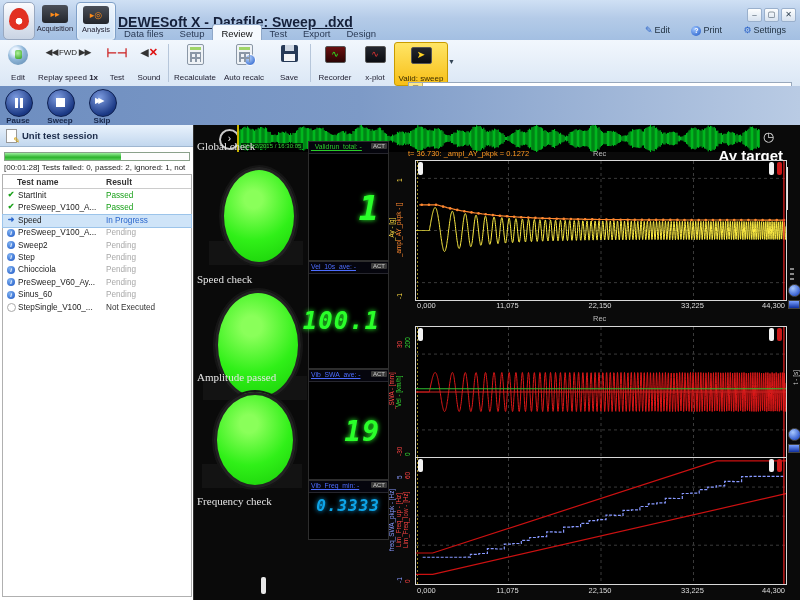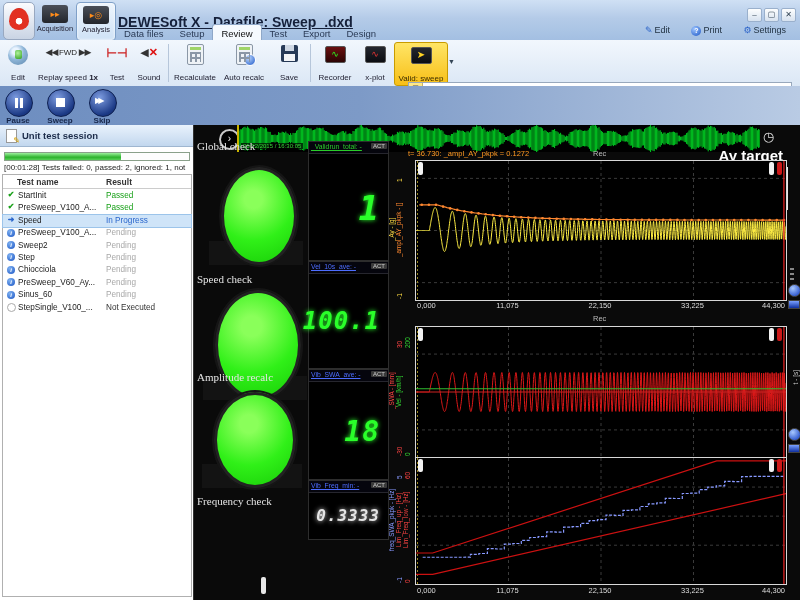--- a/index.html
+++ b/index.html
@@ -331,21 +331,21 @@
   <div class="abs blueorb2" style="left:788px;top:428px"></div>
   <div class="abs bluerect" style="left:788px;top:444px"></div>
   <div class="abs" id="bottom-mark"></div>
 
 <div class="abs checklabel" style="left: 197px; top: 140px;">Global check</div>
     <div class="abs orbshadow" style="left: 209px; top: 241px; width: 94px; height: 24px;"></div>
     <div class="abs orbgreen" style="left: 221px; top: 167px; width: 70px; height: 92px;"></div>
     <div class="abs checklabel" style="left: 197px; top: 273px;">Speed check</div>
     <div class="abs orbshadow" style="left: 203px; top: 376px; width: 104px; height: 24px;"></div>
     <div class="abs orbgreen" style="left: 215px; top: 290px; width: 80px; height: 104px;"></div>
-    <div class="abs checklabel" style="left: 197px; top: 371px;">Amplitude recalc</div>
+    <div class="abs checklabel" style="left: 197px; top: 371px;">Amplitude passed</div>
     <div class="abs orbshadow" style="left: 202px; top: 464px; width: 100px; height: 24px;"></div>
     <div class="abs orbgreen" style="left: 214px; top: 392px; width: 76px; height: 90px;"></div>
     <div class="abs checklabel" style="left: 197px; top: 495px;">Frequency check</div>
     <div class="disp" style="top: 141px; height: 118px;">
       <div class="dl">
         <span class="t" style="color:#2acc2a">_Validrun_total: -</span>
         <span class="act">ACT</span>
       </div>
       <div class="dv seg" style="color:#2aff2a;font-size:34px;top:46px">1</div>
     </div>
@@ -354,28 +354,28 @@
         <span class="t" style="color:#4d6dff">Vel_10s_ave: -</span>
         <span class="act">ACT</span>
       </div>
       <div class="dv seg" style="color:#2aff2a;font-size:24px;top:45px">100.1</div>
     </div>
     <div class="disp" style="top: 369px; height: 109px;">
       <div class="dl">
         <span class="t" style="color:#4d6dff">Vib_SWA_ave: -</span>
         <span class="act">ACT</span>
       </div>
-      <div class="dv seg" style="color:#2aff2a;font-size:28px;top:45px">18</div>
+      <div class="dv seg" style="color:#2aff2a;font-size:28px;top:45px">19</div>
     </div>
     <div class="disp" style="top: 480px; height: 58px;">
       <div class="dl">
         <span class="t" style="color:#4d6dff">Vib_Freq_min: -</span>
         <span class="act">ACT</span>
       </div>
-      <div class="dv seg" style="color:#e5e5e5;font-size:16px;top:25px">0.3333</div>
+      <div class="dv seg" style="color:#0ea5e9;font-size:16px;top:15px">0.3333</div>
     </div>
     <div class="plot" style="left: 415px; top: 160px; width: 370px; height: 139px;"><svg width="370" height="139">
         <line x1="92.5" y1="0" x2="92.5" y2="139" stroke="#3a3a3a" stroke-dasharray="3,3"></line>
         <line x1="185" y1="0" x2="185" y2="139" stroke="#3a3a3a" stroke-dasharray="3,3"></line>
         <line x1="277.5" y1="0" x2="277.5" y2="139" stroke="#3a3a3a" stroke-dasharray="3,3"></line>
         <line x1="0" y1="17.375" x2="370" y2="17.375" stroke="#3a3a3a" stroke-dasharray="3,3"></line>
         <line x1="0" y1="69.5" x2="370" y2="69.5" stroke="#3a3a3a" stroke-dasharray="3,3"></line>
         <line x1="0" y1="121.625" x2="370" y2="121.625" stroke="#3a3a3a" stroke-dasharray="3,3"></line>
         <line x1="1.5" y1="0" x2="1.5" y2="139" stroke="#998822" stroke-dasharray="2,2"></line>
         <path d="M0 69.5L0.0 69.5L0.2 69.5L0.4 69.5L0.7 69.5L0.9 69.5L1.1 69.5L1.3 69.5L1.5 69.5L1.7 69.5L2.0 69.5L2.2 69.5L2.4 69.5L2.6 69.5L2.8 69.5L3.0 69.5L3.3 69.5L3.5 69.5L3.7 69.5L3.9 69.5L4.1 69.5L4.4 69.5L4.6 69.5L4.8 69.5L5.0 69.5L5.2 69.5L5.4 69.5L5.7 69.5L5.9 69.5L6.1 69.5L6.3 69.5L6.5 69.5L6.7 69.5L7.0 69.5L7.2 69.5L7.4 69.5L7.6 69.5L7.8 69.5L8.1 69.5L8.3 69.5L8.5 69.5L8.7 69.5L8.9 69.5L9.1 69.5L9.4 69.5L9.6 69.5L9.8 69.5L10.0 69.5L10.2 69.5L10.4 69.5L10.7 69.5L10.9 69.5L11.1 69.5L11.3 69.5L11.5 69.5L11.8 69.5L12.0 69.5L12.2 69.5L12.4 69.5L12.6 69.5L12.8 69.5L13.1 69.5L13.3 69.5L13.5 68.8L13.7 67.5L13.9 66.3L14.1 65.0L14.4 63.8L14.6 62.5L14.8 61.3L15.0 60.1L15.2 58.9L15.5 57.8L15.7 56.7L15.9 55.6L16.1 54.5L16.3 53.5L16.5 52.6L16.8 51.7L17.0 50.8L17.2 50.1L17.4 49.4L17.6 48.7L17.8 48.2L18.1 47.7L18.3 47.3L18.5 47.0L18.7 46.7L18.9 46.6L19.2 46.6L19.4 46.6L19.6 46.8L19.8 47.0L20.0 47.3L20.2 47.8L20.5 48.3L20.7 49.0L20.9 49.7L21.1 50.6L21.3 51.5L21.5 52.6L21.8 53.7L22.0 54.9L22.2 56.2L22.4 57.5L22.6 58.9L22.9 60.3L23.1 61.8L23.3 63.4L23.5 64.9L23.7 66.5L23.9 68.1L24.2 69.7L24.4 71.3L24.6 72.9L24.8 74.5L25.0 76.1L25.2 77.6L25.5 79.1L25.7 80.5L25.9 81.8L26.1 83.1L26.3 84.3L26.6 85.4L26.8 86.5L27.0 87.4L27.2 88.2L27.4 88.9L27.6 89.5L27.9 89.9L28.1 90.2L28.3 90.4L28.5 90.5L28.7 90.4L28.9 90.2L29.2 89.8L29.4 89.3L29.6 88.7L29.8 87.9L30.0 87.1L30.3 86.0L30.5 84.9L30.7 83.7L30.9 82.4L31.1 80.9L31.3 79.4L31.6 77.9L31.8 76.2L32.0 74.5L32.2 72.8L32.4 71.1L32.6 69.3L32.9 67.5L33.1 65.8L33.3 64.1L33.5 62.4L33.7 60.8L34.0 59.3L34.2 57.8L34.4 56.4L34.6 55.2L34.8 54.1L35.0 53.1L35.3 52.2L35.5 51.5L35.7 50.9L35.9 50.5L36.1 50.3L36.3 50.3L36.6 50.4L36.8 50.7L37.0 51.1L37.2 51.7L37.4 52.5L37.7 53.5L37.9 54.6L38.1 55.8L38.3 57.2L38.5 58.6L38.7 60.2L39.0 61.9L39.2 63.7L39.4 65.5L39.6 67.3L39.8 69.2L40.0 71.0L40.3 72.9L40.5 74.7L40.7 76.5L40.9 78.1L41.1 79.7L41.4 81.2L41.6 82.6L41.8 83.8L42.0 84.9L42.2 85.8L42.4 86.5L42.7 87.0L42.9 87.3L43.1 87.4L43.3 87.4L43.5 87.1L43.7 86.6L44.0 85.9L44.2 85.1L44.4 84.0L44.6 82.8L44.8 81.4L45.1 79.9L45.3 78.3L45.5 76.5L45.7 74.7L45.9 72.8L46.1 70.9L46.4 68.9L46.6 67.0L46.8 65.1L47.0 63.2L47.2 61.4L47.4 59.8L47.7 58.2L47.9 56.9L48.1 55.6L48.3 54.6L48.5 53.8L48.8 53.2L49.0 52.8L49.2 52.6L49.4 52.6L49.6 52.9L49.8 53.5L50.1 54.2L50.3 55.2L50.5 56.3L50.7 57.7L50.9 59.2L51.1 60.9L51.4 62.6L51.6 64.5L51.8 66.5L52.0 68.5L52.2 70.5L52.5 72.5L52.7 74.5L52.9 76.3L53.1 78.1L53.3 79.7L53.5 81.2L53.8 82.5L54.0 83.6L54.2 84.5L54.4 85.1L54.6 85.5L54.8 85.6L55.1 85.5L55.3 85.1L55.5 84.4L55.7 83.5L55.9 82.4L56.2 81.0L56.4 79.5L56.6 77.8L56.8 76.0L57.0 74.0L57.2 72.0L57.5 69.9L57.7 67.9L57.9 65.8L58.1 63.9L58.3 62.0L58.5 60.2L58.8 58.7L59.0 57.3L59.2 56.1L59.4 55.2L59.6 54.6L59.9 54.2L60.1 54.1L60.3 54.3L60.5 54.8L60.7 55.5L60.9 56.5L61.2 57.8L61.4 59.3L61.6 61.0L61.8 62.8L62.0 64.8L62.2 66.8L62.5 68.9L62.7 71.1L62.9 73.1L63.1 75.2L63.3 77.1L63.6 78.8L63.8 80.4L64.0 81.7L64.2 82.8L64.4 83.6L64.6 84.1L64.9 84.3L65.1 84.2L65.3 83.8L65.5 83.1L65.7 82.1L65.9 80.8L66.2 79.3L66.4 77.6L66.6 75.7L66.8 73.7L67.0 71.6L67.3 69.4L67.5 67.2L67.7 65.1L67.9 63.1L68.1 61.3L68.3 59.6L68.6 58.1L68.8 57.0L69.0 56.1L69.2 55.5L69.4 55.2L69.6 55.3L69.9 55.7L70.1 56.4L70.3 57.5L70.5 58.8L70.7 60.4L71.0 62.2L71.2 64.1L71.4 66.2L71.6 68.4L71.8 70.6L72.0 72.8L72.3 74.9L72.5 76.9L72.7 78.6L72.9 80.2L73.1 81.4L73.3 82.4L73.6 83.1L73.8 83.3L74.0 83.3L74.2 82.9L74.4 82.1L74.7 81.0L74.9 79.6L75.1 78.0L75.3 76.1L75.5 74.0L75.7 71.8L76.0 69.6L76.2 67.4L76.4 65.2L76.6 63.1L76.8 61.2L77.0 59.6L77.3 58.2L77.5 57.1L77.7 56.4L77.9 56.1L78.1 56.1L78.4 56.5L78.6 57.2L78.8 58.4L79.0 59.8L79.2 61.5L79.4 63.5L79.7 65.6L79.9 67.8L80.1 70.1L80.3 72.3L80.5 74.5L80.7 76.5L81.0 78.4L81.2 79.9L81.4 81.1L81.6 82.0L81.8 82.5L82.1 82.6L82.3 82.3L82.5 81.6L82.7 80.6L82.9 79.2L83.1 77.5L83.4 75.5L83.6 73.4L83.8 71.1L84.0 68.8L84.2 66.5L84.4 64.3L84.7 62.3L84.9 60.5L85.1 59.0L85.3 57.8L85.5 57.1L85.8 56.7L86.0 56.7L86.2 57.2L86.4 58.1L86.6 59.4L86.8 61.0L87.1 62.8L87.3 64.9L87.5 67.2L87.7 69.5L87.9 71.9L88.1 74.1L88.4 76.2L88.6 78.1L88.8 79.6L89.0 80.9L89.2 81.7L89.5 82.0L89.7 82.0L89.9 81.5L90.1 80.5L90.3 79.2L90.5 77.5L90.8 75.6L91.0 73.4L91.2 71.1L91.4 68.7L91.6 66.4L91.8 64.1L92.1 62.1L92.3 60.3L92.5 58.9L92.7 57.9L92.9 57.3L93.2 57.2L93.4 57.5L93.6 58.3L93.8 59.5L94.0 61.1L94.2 63.1L94.5 65.2L94.7 67.6L94.9 70.0L95.1 72.3L95.3 74.6L95.5 76.7L95.8 78.5L96.0 79.9L96.2 80.9L96.4 81.5L96.6 81.6L96.9 81.2L97.1 80.3L97.3 79.0L97.5 77.3L97.7 75.3L97.9 73.0L98.2 70.6L98.4 68.2L98.6 65.8L98.8 63.6L99.0 61.6L99.2 59.9L99.5 58.7L99.7 57.9L99.9 57.6L100.1 57.8L100.3 58.5L100.6 59.7L100.8 61.3L101.0 63.2L101.2 65.5L101.4 67.9L101.6 70.3L101.9 72.8L102.1 75.0L102.3 77.1L102.5 78.8L102.7 80.1L102.9 80.9L103.2 81.2L103.4 81.0L103.6 80.3L103.8 79.1L104.0 77.4L104.3 75.4L104.5 73.1L104.7 70.6L104.9 68.1L105.1 65.7L105.3 63.5L105.6 61.5L105.8 59.9L106.0 58.7L106.2 58.1L106.4 58.0L106.6 58.4L106.9 59.4L107.1 60.8L107.3 62.7L107.5 64.9L107.7 67.3L108.0 69.8L108.2 72.3L108.4 74.7L108.6 76.8L108.8 78.6L109.0 79.9L109.3 80.7L109.5 80.9L109.7 80.6L109.9 79.7L110.1 78.3L110.3 76.5L110.6 74.3L110.8 71.9L111.0 69.3L111.2 66.8L111.4 64.4L111.7 62.3L111.9 60.5L112.1 59.2L112.3 58.4L112.5 58.2L112.7 58.6L113.0 59.6L113.2 61.1L113.4 63.0L113.6 65.3L113.8 67.8L114.0 70.4L114.3 72.9L114.5 75.3L114.7 77.3L114.9 78.9L115.1 80.0L115.4 80.6L115.6 80.5L115.8 79.9L116.0 78.6L116.2 76.9L116.4 74.8L116.7 72.3L116.9 69.7L117.1 67.1L117.3 64.7L117.5 62.5L117.7 60.7L118.0 59.4L118.2 58.6L118.4 58.5L118.6 59.0L118.8 60.1L119.1 61.8L119.3 63.9L119.5 66.3L119.7 68.9L119.9 71.5L120.1 74.0L120.4 76.3L120.6 78.2L120.8 79.5L121.0 80.3L121.2 80.4L121.4 79.9L121.7 78.7L121.9 77.0L122.1 74.9L122.3 72.4L122.5 69.8L122.8 67.1L123.0 64.6L123.2 62.4L123.4 60.6L123.6 59.4L123.8 58.7L124.1 58.8L124.3 59.5L124.5 60.8L124.7 62.7L124.9 65.0L125.1 67.6L125.4 70.2L125.6 72.9L125.8 75.3L126.0 77.4L126.2 79.0L126.5 79.9L126.7 80.2L126.9 79.8L127.1 78.8L127.3 77.1L127.5 75.0L127.8 72.5L128.0 69.8L128.2 67.1L128.4 64.5L128.6 62.3L128.8 60.5L129.1 59.4L129.3 58.9L129.5 59.1L129.7 60.0L129.9 61.5L130.2 63.6L130.4 66.1L130.6 68.8L130.8 71.5L131.0 74.1L131.2 76.4L131.5 78.3L131.7 79.5L131.9 80.0L132.1 79.8L132.3 78.9L132.5 77.4L132.8 75.3L133.0 72.8L133.2 70.1L133.4 67.3L133.6 64.7L133.9 62.4L134.1 60.6L134.3 59.5L134.5 59.0L134.7 59.3L134.9 60.4L135.2 62.1L135.4 64.3L135.6 66.9L135.8 69.7L136.0 72.4L136.2 75.0L136.5 77.2L136.7 78.8L136.9 79.7L137.1 79.9L137.3 79.3L137.6 78.0L137.8 76.0L138.0 73.6L138.2 70.9L138.4 68.0L138.6 65.3L138.9 62.9L139.1 61.0L139.3 59.7L139.5 59.2L139.7 59.4L139.9 60.4L140.2 62.2L140.4 64.4L140.6 67.1L140.8 69.9L141.0 72.8L141.3 75.3L141.5 77.4L141.7 78.9L141.9 79.7L142.1 79.7L142.3 78.8L142.6 77.3L142.8 75.1L143.0 72.5L143.2 69.6L143.4 66.7L143.6 64.1L143.9 61.9L144.1 60.3L144.3 59.4L144.5 59.4L144.7 60.1L145.0 61.7L145.2 63.8L145.4 66.5L145.6 69.3L145.8 72.2L146.0 74.9L146.3 77.1L146.5 78.7L146.7 79.6L146.9 79.6L147.1 78.7L147.3 77.1L147.6 74.9L147.8 72.2L148.0 69.3L148.2 66.3L148.4 63.7L148.7 61.6L148.9 60.1L149.1 59.4L149.3 59.6L149.5 60.6L149.7 62.4L150.0 64.8L150.2 67.7L150.4 70.6L150.6 73.5L150.8 76.0L151.0 78.0L151.3 79.2L151.5 79.6L151.7 79.0L151.9 77.7L152.1 75.6L152.4 73.0L152.6 70.0L152.8 67.1L153.0 64.3L153.2 62.0L153.4 60.4L153.7 59.6L153.9 59.6L154.1 60.6L154.3 62.4L154.5 64.8L154.7 67.7L155.0 70.7L155.2 73.6L155.4 76.1L155.6 78.1L155.8 79.2L156.1 79.4L156.3 78.8L156.5 77.2L156.7 75.0L156.9 72.2L157.1 69.2L157.4 66.2L157.6 63.5L157.8 61.4L158.0 60.0L158.2 59.6L158.4 60.1L158.7 61.5L158.9 63.6L159.1 66.3L159.3 69.4L159.5 72.4L159.8 75.2L160.0 77.4L160.2 78.8L160.4 79.4L160.6 79.0L160.8 77.6L161.1 75.5L161.3 72.8L161.5 69.7L161.7 66.6L161.9 63.8L162.1 61.6L162.4 60.2L162.6 59.6L162.8 60.1L163.0 61.5L163.2 63.7L163.5 66.5L163.7 69.6L163.9 72.7L164.1 75.4L164.3 77.6L164.5 78.9L164.8 79.3L165.0 78.7L165.2 77.1L165.4 74.8L165.6 71.9L165.8 68.8L166.1 65.7L166.3 63.0L166.5 61.0L166.7 59.9L166.9 59.8L167.2 60.7L167.4 62.5L167.6 65.1L167.8 68.1L168.0 71.3L168.2 74.3L168.5 76.7L168.7 78.5L168.9 79.2L169.1 79.0L169.3 77.7L169.5 75.5L169.8 72.7L170.0 69.5L170.2 66.4L170.4 63.6L170.6 61.4L170.9 60.1L171.1 59.8L171.3 60.6L171.5 62.4L171.7 64.9L171.9 68.0L172.2 71.2L172.4 74.2L172.6 76.8L172.8 78.5L173.0 79.2L173.2 78.8L173.5 77.4L173.7 75.1L173.9 72.2L174.1 69.0L174.3 65.8L174.6 63.0L174.8 61.0L175.0 60.0L175.2 60.0L175.4 61.1L175.6 63.2L175.9 66.0L176.1 69.2L176.3 72.4L176.5 75.3L176.7 77.6L176.9 78.9L177.2 79.1L177.4 78.2L177.6 76.3L177.8 73.6L178.0 70.4L178.3 67.1L178.5 64.1L178.7 61.7L178.9 60.3L179.1 59.9L179.3 60.7L179.6 62.5L179.8 65.2L180.0 68.4L180.2 71.7L180.4 74.7L180.6 77.2L180.9 78.7L181.1 79.1L181.3 78.3L181.5 76.5L181.7 73.8L182.0 70.6L182.2 67.3L182.4 64.2L182.6 61.8L182.8 60.3L183.0 59.9L183.3 60.8L183.5 62.7L183.7 65.5L183.9 68.7L184.1 72.1L184.3 75.1L184.6 77.5L184.8 78.8L185.0 79.0L185.2 78.0L185.4 75.9L185.7 73.0L185.9 69.6L186.1 66.3L186.3 63.3L186.5 61.2L186.7 60.1L187.0 60.2L187.2 61.5L187.4 63.8L187.6 66.9L187.8 70.3L188.0 73.6L188.3 76.4L188.5 78.3L188.7 79.0L188.9 78.5L189.1 76.8L189.4 74.2L189.6 70.9L189.8 67.5L190.0 64.3L190.2 61.8L190.4 60.3L190.7 60.0L190.9 61.0L191.1 63.1L191.3 66.1L191.5 69.5L191.7 72.9L192.0 75.9L192.2 78.0L192.4 78.9L192.6 78.6L192.8 77.1L193.1 74.5L193.3 71.2L193.5 67.7L193.7 64.5L193.9 61.9L194.1 60.4L194.4 60.1L194.6 61.1L194.8 63.3L195.0 66.3L195.2 69.8L195.4 73.3L195.7 76.2L195.9 78.2L196.1 79.0L196.3 78.4L196.5 76.6L196.8 73.8L197.0 70.4L197.2 66.9L197.4 63.7L197.6 61.4L197.8 60.2L198.1 60.3L198.3 61.7L198.5 64.3L198.7 67.6L198.9 71.1L199.1 74.5L199.4 77.1L199.6 78.6L199.8 78.8L200.0 77.7L200.2 75.4L200.5 72.2L200.7 68.6L200.9 65.2L201.1 62.3L201.3 60.6L201.5 60.1L201.8 61.0L202.0 63.2L202.2 66.3L202.4 69.9L202.6 73.4L202.8 76.3L203.1 78.3L203.3 78.9L203.5 78.1L203.7 76.0L203.9 73.0L204.2 69.4L204.4 65.8L204.6 62.8L204.8 60.8L205.0 60.1L205.2 60.8L205.5 62.9L205.7 65.9L205.9 69.5L206.1 73.1L206.3 76.2L206.5 78.2L206.8 78.9L207.0 78.1L207.2 76.0L207.4 72.9L207.6 69.3L207.9 65.7L208.1 62.7L208.3 60.7L208.5 60.1L208.7 61.0L208.9 63.2L209.2 66.4L209.4 70.1L209.6 73.7L209.8 76.6L210.0 78.4L210.2 78.8L210.5 77.7L210.7 75.3L210.9 72.0L211.1 68.3L211.3 64.7L211.6 62.0L211.8 60.4L212.0 60.3L212.2 61.7L212.4 64.3L212.6 67.8L212.9 71.6L213.1 75.0L213.3 77.5L213.5 78.8L213.7 78.5L213.9 76.7L214.2 73.8L214.4 70.1L214.6 66.4L214.8 63.2L215.0 61.0L215.3 60.2L215.5 60.9L215.7 63.1L215.9 66.4L216.1 70.1L216.3 73.8L216.6 76.8L216.8 78.5L217.0 78.7L217.2 77.4L217.4 74.7L217.6 71.2L217.9 67.4L218.1 63.9L218.3 61.4L218.5 60.2L218.7 60.7L219.0 62.6L219.2 65.7L219.4 69.5L219.6 73.3L219.8 76.4L220.0 78.3L220.3 78.7L220.5 77.6L220.7 75.0L220.9 71.4L221.1 67.6L221.3 64.0L221.6 61.4L221.8 60.3L222.0 60.7L222.2 62.7L222.4 65.9L222.7 69.7L222.9 73.5L223.1 76.6L223.3 78.4L223.5 78.7L223.7 77.3L224.0 74.6L224.2 70.9L224.4 67.0L224.6 63.5L224.8 61.1L225.0 60.2L225.3 61.0L225.5 63.3L225.7 66.7L225.9 70.7L226.1 74.4L226.4 77.2L226.6 78.6L226.8 78.4L227.0 76.6L227.2 73.4L227.4 69.6L227.7 65.7L227.9 62.5L228.1 60.6L228.3 60.4L228.5 61.8L228.7 64.6L229.0 68.4L229.2 72.4L229.4 75.8L229.6 78.1L229.8 78.7L230.1 77.7L230.3 75.1L230.5 71.4L230.7 67.4L230.9 63.8L231.1 61.3L231.4 60.3L231.6 61.0L231.8 63.4L232.0 66.9L232.2 70.9L232.4 74.7L232.7 77.4L232.9 78.7L233.1 78.2L233.3 76.0L233.5 72.6L233.8 68.6L234.0 64.7L234.2 61.8L234.4 60.4L234.6 60.7L234.8 62.7L235.1 66.1L235.3 70.1L235.5 74.0L235.7 77.0L235.9 78.6L236.1 78.4L236.4 76.4L236.6 73.1L236.8 69.0L237.0 65.1L237.2 62.0L237.5 60.4L237.7 60.6L237.9 62.6L238.1 65.9L238.3 70.0L238.5 74.0L238.8 77.0L239.0 78.6L239.2 78.3L239.4 76.3L239.6 72.9L239.8 68.8L240.1 64.8L240.3 61.8L240.5 60.4L240.7 60.8L240.9 62.9L241.2 66.4L241.4 70.6L241.6 74.5L241.8 77.4L242.0 78.7L242.2 78.1L242.5 75.7L242.7 72.1L242.9 67.9L243.1 64.0L243.3 61.3L243.5 60.3L243.8 61.2L244.0 63.8L244.2 67.6L244.4 71.8L244.6 75.5L244.9 78.0L245.1 78.7L245.3 77.4L245.5 74.5L245.7 70.5L245.9 66.3L246.2 62.8L246.4 60.7L246.6 60.5L246.8 62.1L247.0 65.4L247.2 69.5L247.5 73.7L247.7 76.9L247.9 78.6L248.1 78.3L248.3 76.1L248.6 72.5L248.8 68.3L249.0 64.3L249.2 61.4L249.4 60.3L249.6 61.2L249.9 63.9L250.1 67.8L250.3 72.1L250.5 75.8L250.7 78.2L250.9 78.6L251.2 77.0L251.4 73.8L251.6 69.7L251.8 65.5L252.0 62.1L252.3 60.5L252.5 60.8L252.7 63.0L252.9 66.7L253.1 71.0L253.3 75.0L253.6 77.8L253.8 78.7L254.0 77.5L254.2 74.6L254.4 70.5L254.6 66.2L254.9 62.6L255.1 60.6L255.3 60.6L255.5 62.6L255.7 66.2L256.0 70.5L256.2 74.6L256.4 77.6L256.6 78.7L256.8 77.7L257.0 74.8L257.3 70.7L257.5 66.3L257.7 62.7L257.9 60.6L258.1 60.6L258.3 62.6L258.6 66.3L258.8 70.7L259.0 74.8L259.2 77.7L259.4 78.7L259.7 77.5L259.9 74.5L260.1 70.3L260.3 65.9L260.5 62.4L260.7 60.5L261.0 60.8L261.2 63.1L261.4 66.9L261.6 71.3L261.8 75.4L262.0 78.0L262.3 78.6L262.5 77.0L262.7 73.7L262.9 69.3L263.1 65.0L263.4 61.8L263.6 60.4L263.8 61.2L264.0 64.0L264.2 68.1L264.4 72.6L264.7 76.3L264.9 78.4L265.1 78.3L265.3 76.1L265.5 72.3L265.7 67.8L266.0 63.7L266.2 61.0L266.4 60.4L266.6 62.0L266.8 65.5L267.1 69.9L267.3 74.3L267.5 77.4L267.7 78.6L267.9 77.6L268.1 74.5L268.4 70.2L268.6 65.7L268.8 62.2L269.0 60.5L269.2 61.0L269.4 63.6L269.7 67.8L269.9 72.3L270.1 76.2L270.3 78.4L270.5 78.3L270.8 76.0L271.0 72.1L271.2 67.5L271.4 63.4L271.6 60.9L271.8 60.5L272.1 62.4L272.3 66.1L272.5 70.7L272.7 75.0L272.9 77.9L273.1 78.6L273.4 77.0L273.6 73.5L273.8 68.9L274.0 64.5L274.2 61.4L274.5 60.4L274.7 61.7L274.9 65.1L275.1 69.6L275.3 74.1L275.5 77.4L275.8 78.6L276.0 77.5L276.2 74.3L276.4 69.8L276.6 65.3L276.8 61.8L277.1 60.4L277.3 61.4L277.5 64.5L277.7 68.9L277.9 73.5L278.2 77.1L278.4 78.6L278.6 77.7L278.8 74.6L279.0 70.2L279.2 65.6L279.5 62.0L279.7 60.4L279.9 61.3L280.1 64.3L280.3 68.8L280.5 73.5L280.8 77.0L281.0 78.6L281.2 77.7L281.4 74.6L281.6 70.1L281.9 65.4L282.1 61.9L282.3 60.4L282.5 61.4L282.7 64.6L282.9 69.2L283.2 73.8L283.4 77.3L283.6 78.6L283.8 77.4L284.0 74.1L284.2 69.5L284.5 64.8L284.7 61.5L284.9 60.4L285.1 61.8L285.3 65.3L285.6 70.0L285.8 74.6L286.0 77.7L286.2 78.6L286.4 76.9L286.6 73.1L286.9 68.3L287.1 63.9L287.3 61.0L287.5 60.5L287.7 62.6L287.9 66.6L288.2 71.4L288.4 75.7L288.6 78.2L288.8 78.3L289.0 75.9L289.3 71.6L289.5 66.7L289.7 62.7L289.9 60.5L290.1 61.0L290.3 63.9L290.6 68.4L290.8 73.2L291.0 77.0L291.2 78.6L291.4 77.6L291.6 74.2L291.9 69.5L292.1 64.8L292.3 61.4L292.5 60.4L292.7 62.0L293.0 65.8L293.2 70.7L293.4 75.2L293.6 78.1L293.8 78.4L294.0 76.1L294.3 71.9L294.5 67.0L294.7 62.8L294.9 60.6L295.1 61.0L295.3 63.9L295.6 68.5L295.8 73.4L296.0 77.1L296.2 78.6L296.4 77.3L296.7 73.8L296.9 68.9L297.1 64.2L297.3 61.1L297.5 60.5L297.7 62.6L298.0 66.8L298.2 71.8L298.4 76.1L298.6 78.4L298.8 78.0L299.0 75.1L299.3 70.4L299.5 65.5L299.7 61.8L299.9 60.4L300.1 61.8L300.4 65.6L300.6 70.5L300.8 75.2L301.0 78.1L301.2 78.4L301.4 75.9L301.7 71.5L301.9 66.5L302.1 62.4L302.3 60.5L302.5 61.4L302.7 64.8L303.0 69.7L303.2 74.5L303.4 77.8L303.6 78.5L303.8 76.4L304.1 72.2L304.3 67.1L304.5 62.8L304.7 60.5L304.9 61.1L305.1 64.4L305.4 69.2L305.6 74.1L305.8 77.6L306.0 78.5L306.2 76.6L306.4 72.4L306.7 67.3L306.9 62.9L307.1 60.6L307.3 61.1L307.5 64.3L307.8 69.2L308.0 74.1L308.2 77.6L308.4 78.5L308.6 76.5L308.8 72.2L309.1 67.1L309.3 62.7L309.5 60.5L309.7 61.2L309.9 64.6L310.1 69.6L310.4 74.5L310.6 77.8L310.8 78.4L311.0 76.2L311.2 71.7L311.5 66.5L311.7 62.3L311.9 60.4L312.1 61.6L312.3 65.3L312.5 70.4L312.8 75.2L313.0 78.1L313.2 78.2L313.4 75.5L313.6 70.7L313.8 65.5L314.1 61.7L314.3 60.4L314.5 62.2L314.7 66.4L314.9 71.6L315.2 76.1L315.4 78.5L315.6 77.8L315.8 74.3L316.0 69.3L316.2 64.3L316.5 61.0L316.7 60.6L316.9 63.2L317.1 67.9L317.3 73.2L317.5 77.2L317.8 78.6L318.0 76.9L318.2 72.7L318.4 67.4L318.6 62.9L318.9 60.5L319.1 61.3L319.3 64.8L319.5 70.0L319.7 75.0L319.9 78.1L320.2 78.3L320.4 75.4L320.6 70.6L320.8 65.3L321.0 61.5L321.2 60.5L321.5 62.6L321.7 67.0L321.9 72.4L322.1 76.7L322.3 78.6L322.6 77.2L322.8 73.2L323.0 67.9L323.2 63.2L323.4 60.6L323.6 61.2L323.9 64.7L324.1 69.8L324.3 74.9L324.5 78.1L324.7 78.2L324.9 75.3L325.2 70.3L325.4 65.0L325.6 61.3L325.8 60.5L326.0 62.9L326.3 67.6L326.5 73.0L326.7 77.1L326.9 78.6L327.1 76.7L327.3 72.3L327.6 66.9L327.8 62.4L328.0 60.5L328.2 61.8L328.4 65.8L328.6 71.2L328.9 76.0L329.1 78.5L329.3 77.6L329.5 73.9L329.7 68.5L330.0 63.5L330.2 60.7L330.4 61.1L330.6 64.5L330.8 69.8L331.0 74.9L331.3 78.1L331.5 78.2L331.7 75.0L331.9 69.9L332.1 64.6L332.3 61.1L332.6 60.7L332.8 63.6L333.0 68.6L333.2 74.0L333.4 77.7L333.7 78.4L333.9 75.8L334.1 70.8L334.3 65.4L334.5 61.5L334.7 60.5L335.0 62.9L335.2 67.8L335.4 73.3L335.6 77.4L335.8 78.5L336.0 76.2L336.3 71.5L336.5 65.9L336.7 61.7L336.9 60.5L337.1 62.6L337.4 67.4L337.6 72.9L337.8 77.2L338.0 78.5L338.2 76.5L338.4 71.7L338.7 66.1L338.9 61.8L339.1 60.5L339.3 62.5L339.5 67.3L339.7 72.9L340.0 77.2L340.2 78.5L340.4 76.4L340.6 71.7L340.8 66.1L341.1 61.8L341.3 60.5L341.5 62.7L341.7 67.5L341.9 73.1L342.1 77.3L342.4 78.5L342.6 76.2L342.8 71.3L343.0 65.6L343.2 61.5L343.4 60.5L343.7 63.0L343.9 68.1L344.1 73.7L344.3 77.6L344.5 78.4L344.8 75.7L345.0 70.5L345.2 64.9L345.4 61.2L345.6 60.7L345.8 63.7L346.1 69.0L346.3 74.5L346.5 78.0L346.7 78.2L346.9 74.8L347.1 69.4L347.4 64.0L347.6 60.8L347.8 61.1L348.0 64.7L348.2 70.3L348.5 75.5L348.7 78.4L348.9 77.7L349.1 73.6L349.3 68.0L349.5 62.9L349.8 60.5L350.0 61.7L350.2 66.1L350.4 71.9L350.6 76.7L350.8 78.6L351.1 76.7L351.3 72.0L351.5 66.2L351.7 61.8L351.9 60.5L352.2 62.9L352.4 68.0L352.6 73.7L352.8 77.7L353.0 78.3L353.2 75.3L353.5 69.9L353.7 64.3L353.9 60.9L354.1 61.0L354.3 64.6L354.5 70.3L354.8 75.6L355.0 78.4L355.2 77.5L355.4 73.3L355.6 67.5L355.9 62.5L356.1 60.5L356.3 62.2L356.5 67.0L356.7 72.8L356.9 77.3L357.2 78.5L357.4 75.9L357.6 70.6L357.8 64.9L358.0 61.1L358.2 60.8L358.5 64.2L358.7 69.9L358.9 75.4L359.1 78.4L359.3 77.6L359.6 73.4L359.8 67.5L360.0 62.5L360.2 60.5L360.4 62.3L360.6 67.2L360.9 73.1L361.1 77.5L361.3 78.4L361.5 75.5L361.7 70.1L361.9 64.4L362.2 60.8L362.4 61.1L362.6 64.9L362.8 70.8L363.0 76.1L363.3 78.5L363.5 77.1L363.7 72.3L363.9 66.4L364.1 61.8L364.3 60.5L364.6 63.2L364.8 68.6L365.0 74.4L365.2 78.1L365.4 78.0L365.6 74.2L365.9 68.3L366.1 62.9L366.3 60.5L366.5 62.0L366.7 66.8L367.0 72.8L367.2 77.4L367.4 78.4L367.6 75.6L367.8 70.0L368.0 64.2L368.3 60.8L368.5 61.2L368.7 65.3L368.9 71.3L369.1 76.5L369.3 78.5L369.6 76.6L369.8 71.4L370.0 65.4" fill="none" stroke="#ffee44" stroke-width="1"></path>

